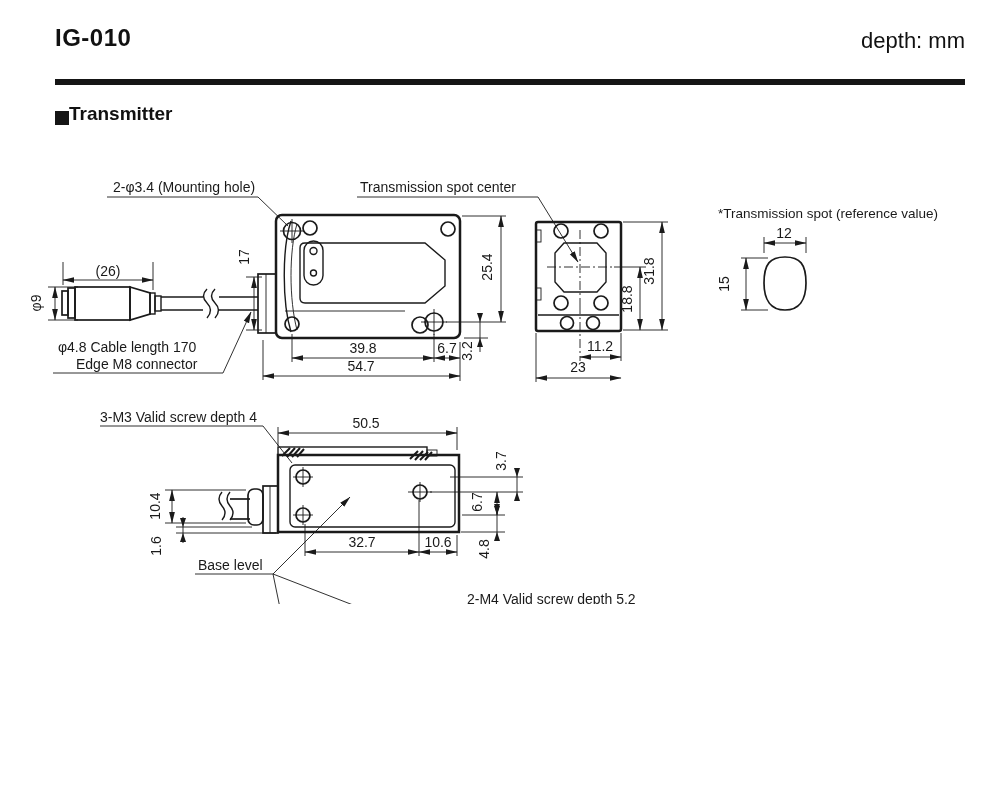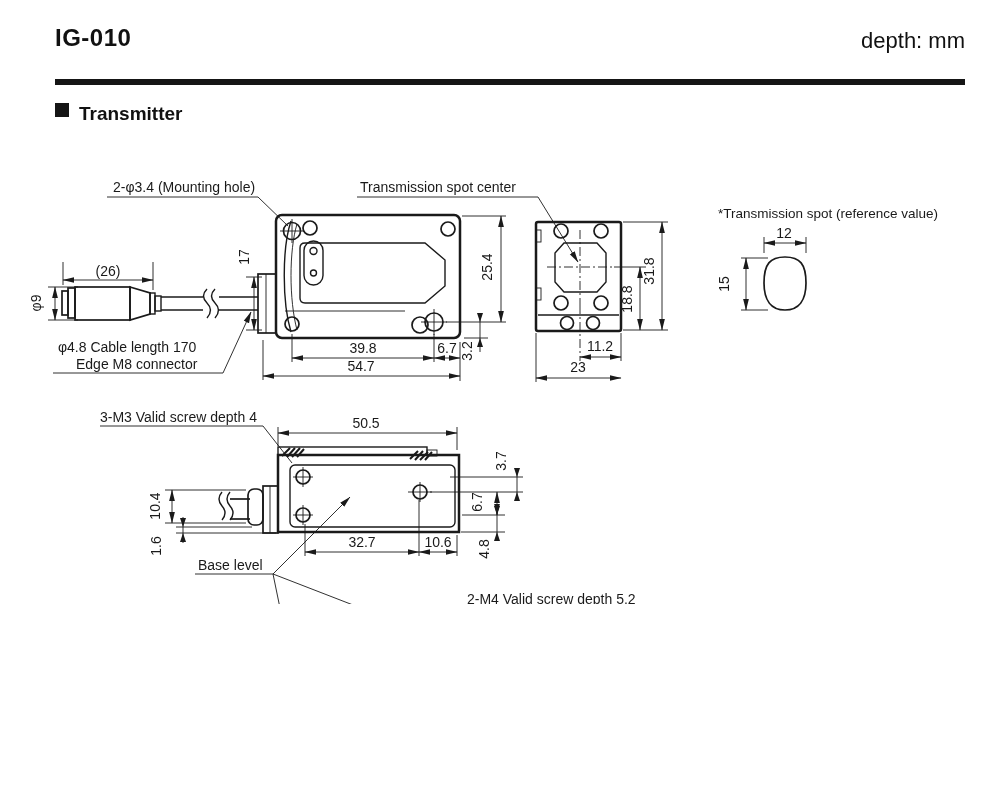--- a/index.html
+++ b/index.html
@@ -1,21 +1,21 @@
 <!DOCTYPE html>
 <html><head>
 <meta charset="utf-8">
 <style>
   html,body{margin:0;padding:0;background:#fff;}
   .page{position:relative;width:1000px;height:604px;background:#fff;overflow:hidden;
         font-family:"Liberation Sans",sans-serif;color:#111;}
   .model{position:absolute;left:55px;top:24px;font-size:24px;font-weight:bold;letter-spacing:.5px;}
   .unit{position:absolute;right:35px;top:28px;font-size:22px;}
   .rule{position:absolute;left:55px;right:35px;top:79px;height:6px;background:#151515;}
-  .section{position:absolute;left:55px;top:103px;display:flex;align-items:flex-start;gap:10px;}
+  .section{position:absolute;left:55px;top:103px;display:flex;align-items:flex-end;}
   .bullet{width:14px;height:14px;background:#151515;}
   .section-title{font-size:19px;font-weight:bold;}
   svg{position:absolute;left:0;top:0;}
   svg text{font-family:"Liberation Sans",sans-serif;font-size:14px;fill:#1a1a1a;}
   .ln{stroke:#1a1a1a;fill:none;}
   .thin{stroke-width:.9;}
   .med{stroke-width:1.4;}
   .med2{stroke-width:1.7;}
   .thick{stroke-width:2.5;}
   .dim{stroke-width:.9;}

